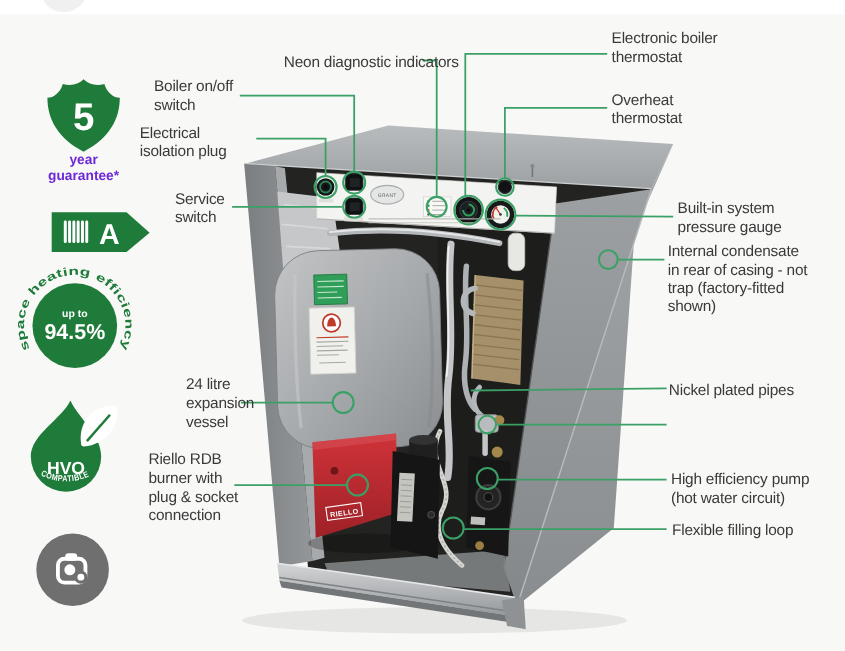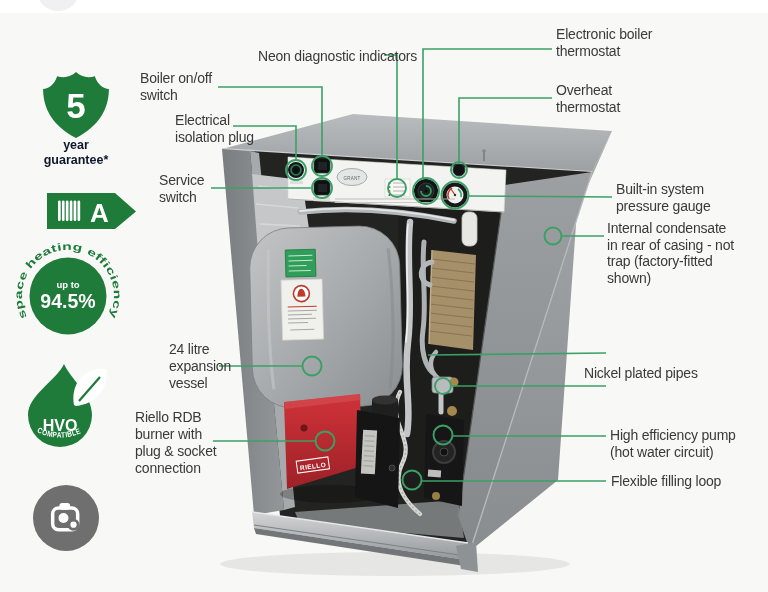--- a/index.html
+++ b/index.html
@@ -7,37 +7,37 @@
   .topstrip{position:absolute;left:0;top:0;width:768px;height:13px;background:#ffffff;}
   .cropped-circle{position:absolute;left:37px;top:-29px;width:42px;height:40px;border-radius:50%;background:#f0f0f0;}
   .scene{position:absolute;left:0;top:0;width:768px;height:592px;}
   svg text{font-family:"Liberation Sans",sans-serif;}
 
   
   .lbl{position:absolute;color:#3a3a3a;font-size:14px;line-height:16.5px;letter-spacing:-0.2px;white-space:nowrap;}
   .lbl span{display:block;}
   .lbl-neon{left:234px;top:48px;margin-left:24px;}
   .lbl-onoff{left:140px;top:70px;}
-  .lbl-isolation{left:127px;top:112px;margin-left:48px;}
+  .lbl-isolation{left:127px;top:112px;}
   .lbl-service{left:159px;top:172px;}
   .lbl-ebt{left:556px;top:26px;}
   .lbl-overheat{left:556px;top:82px;}
   .lbl-gauge{left:616px;top:181px;}
   .lbl-trap{left:607px;top:220px;}
-  .lbl-nickel{left:584px;top:346px;margin-top:19px;}
+  .lbl-nickel{left:608px;top:346px;}
   .lbl-blend{left:612px;top:376px;}
   .lbl-pump{left:610px;top:427px;}
   .lbl-loop{left:611px;top:473px;}
   .lbl-vessel{left:150px;top:341px;line-height:17px;margin-left:19px;}
   .lbl-riello{left:135px;top:409px;line-height:17px;}
 
   
   .badge{position:absolute;}
   .shield-svg{left:34px;top:70px;}
-  .guarantee-text{position:absolute;left:32px;top:138px;width:88px;text-align:center;color:#0f172a;font-weight:bold;font-size:12.5px;line-height:15px;}
+  .guarantee-text{position:absolute;left:32px;top:138px;width:88px;text-align:center;color:#6d28d9;font-weight:bold;font-size:12.5px;line-height:15px;}
   .energy-svg{left:46px;top:191px;}
   .eff-svg{left:13px;top:241px;}
   .hvo-svg{left:20px;top:357px;}
   .lens-btn{position:absolute;left:33px;top:485px;width:66px;height:66px;border-radius:50%;background:#6f6f70;display:flex;align-items:center;justify-content:center;cursor:pointer;}
 </style>
 </head>
 <body>
 
 <div class="stage">
 

